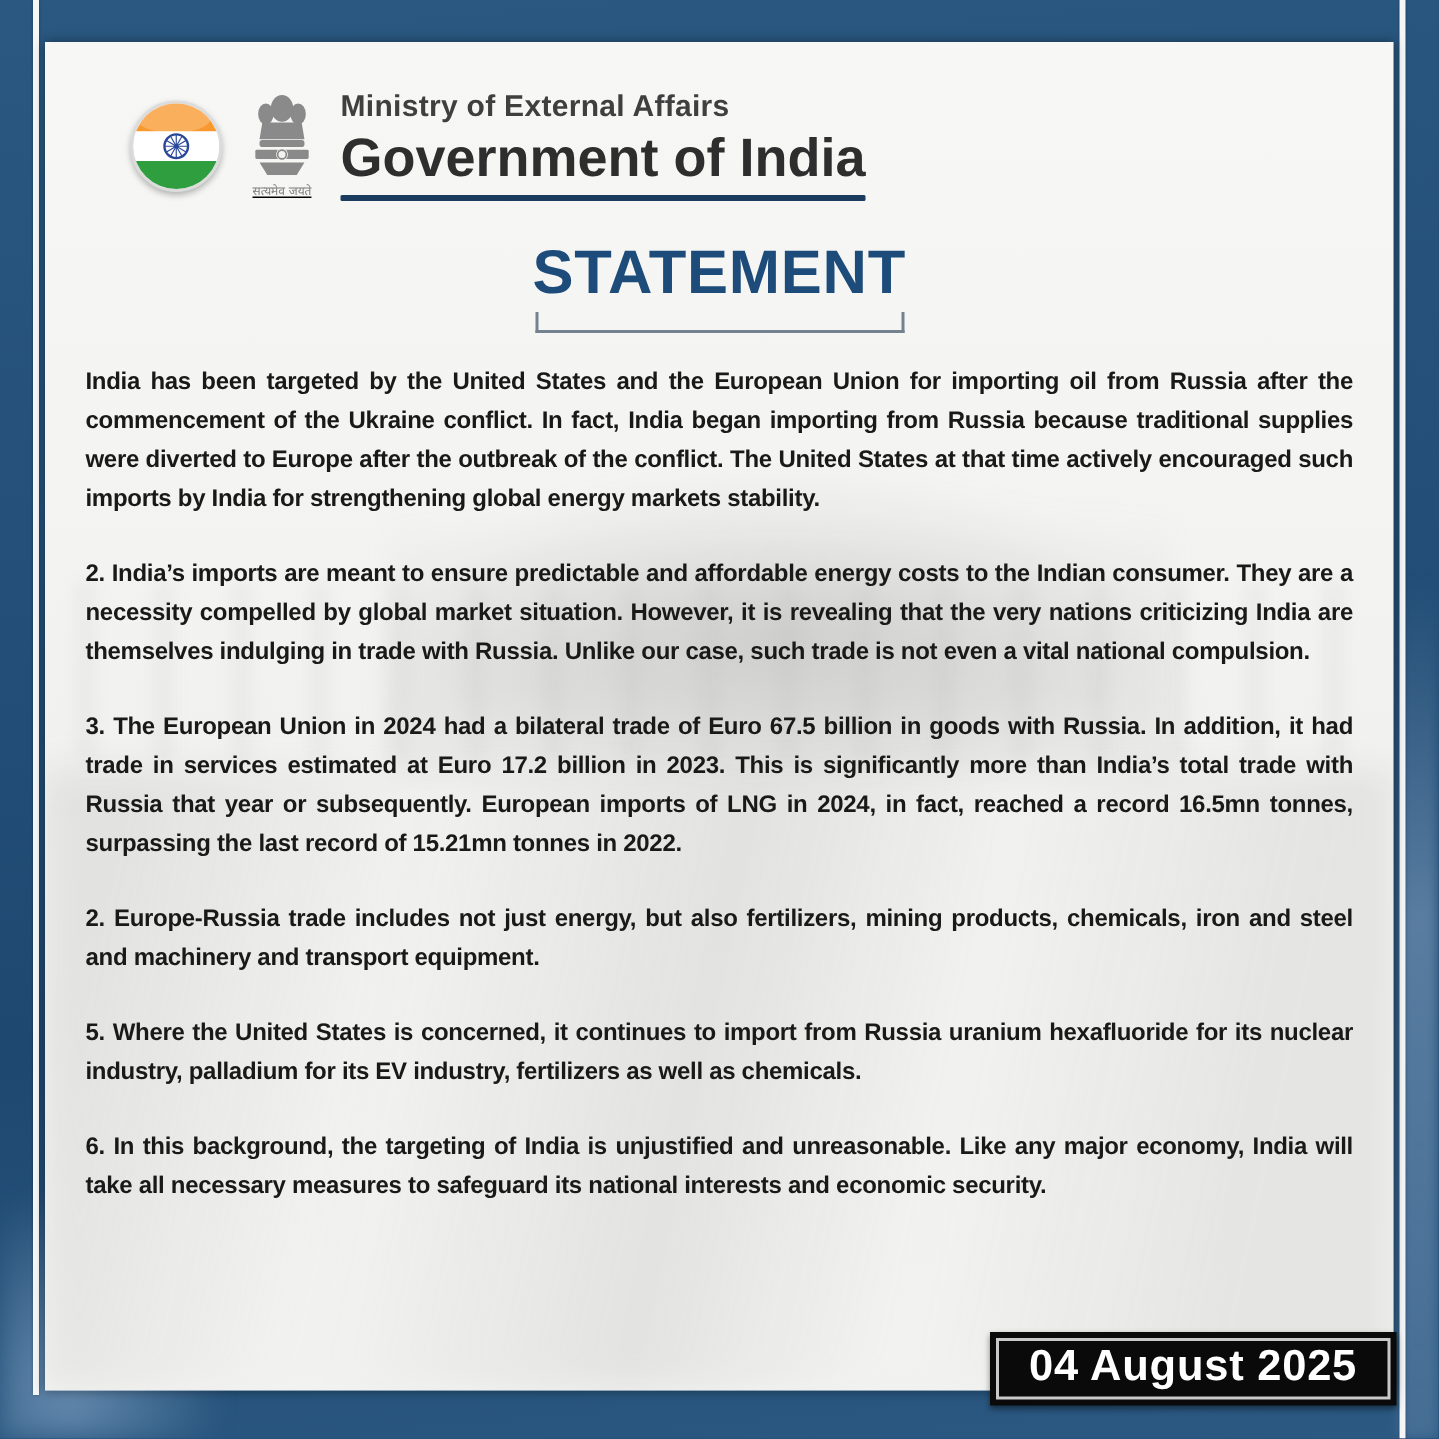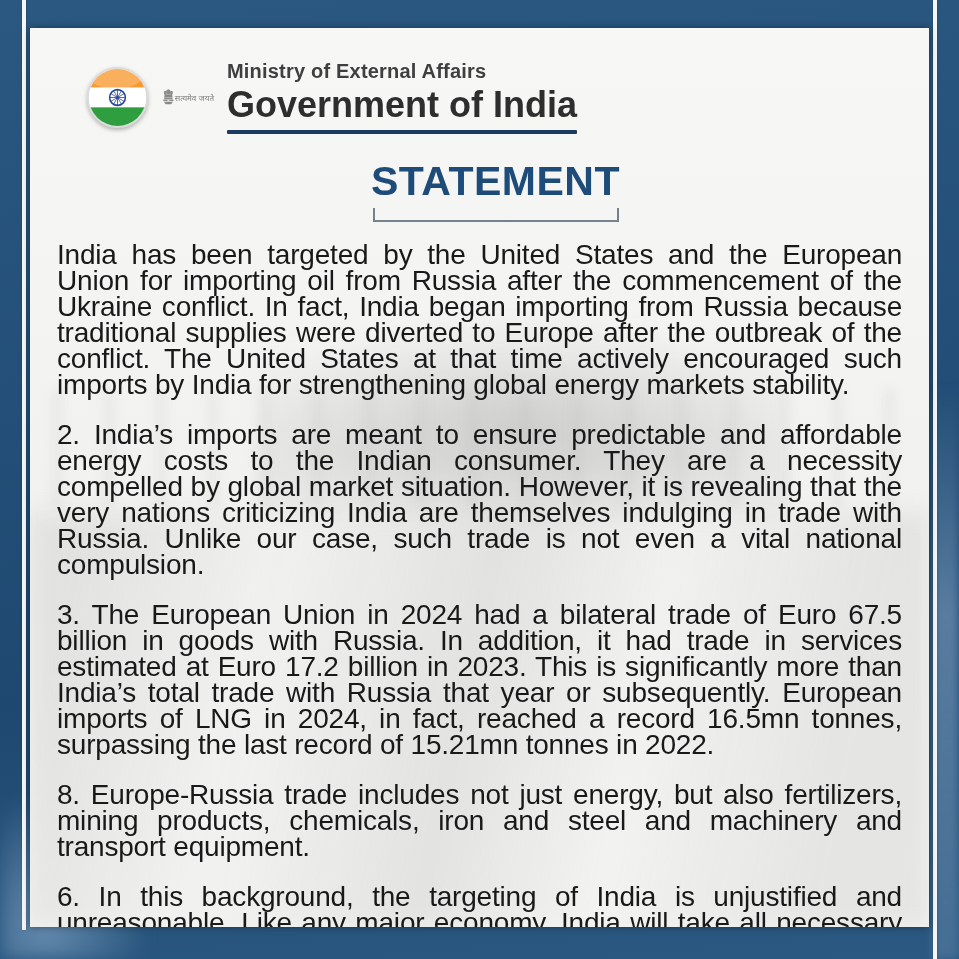--- a/index.html
+++ b/index.html
@@ -55,44 +55,44 @@
       rgba(178,178,178,.24) 48%,rgba(240,240,240,.08) 66%,
       rgba(182,182,182,.22) 88%);
     filter:blur(11px);
   }
 
   .header{
     position:absolute;left:56px;top:32px;
     display:flex;align-items:center;gap:13px;
   }
   .flag-badge{width:63px;height:63px;filter:drop-shadow(0 2px 2px rgba(0,0,0,.28));}
-  .emblem{display:flex;flex-direction:row;align-items:center;width:52px;}
+  .emblem{display:flex;flex-direction:column;align-items:center;width:52px;text-decoration:underline;}
   .emblem svg{width:46px;height:58px;}
   .emblem-motto{font-size:8px;color:#7d7d7d;margin-top:1px;white-space:nowrap;
     font-family:"DejaVu Sans",sans-serif;}
   .header-text{display:flex;flex-direction:column;justify-content:space-between;}
   .ministry-line{font-size:20px;font-weight:bold;color:#3f3f3f;letter-spacing:.2px;}
   .govt-line{font-size:36px;font-weight:bold;color:#2e2e2e;margin-top:1px;}
   .header-underline{height:4px;background:#1b3c5f;margin-top:4px;width:100%;border-radius:1px;}
 
-  .title-wrap{position:absolute;left:0;top:130px;width:100%;text-align:center;padding-left:16px;}
+  .title-wrap{position:absolute;left:0;top:130px;width:100%;text-align:center;}
   .title-text{
     margin:0;font-size:41px;font-weight:800;color:#1d4b7a;
     font-stretch:condensed;letter-spacing:.5px;
     font-family:"Liberation Sans","DejaVu Sans",sans-serif;
   }
   .title-bracket{
     width:242px;height:12px;margin:3px auto 0;
     border:2px solid #74828f;border-top:none;
   }
 
   .content{position:absolute;left:27px;top:214px;width:845px;}
   .content p{
     margin:0 0 24px;
-    font-size:28px;line-height:26px;font-weight:normal;color:#191919;
+    font-size:16px;line-height:26px;font-weight:bold;color:#191919;
     text-align:justify;letter-spacing:-0.2px;
     font-stretch:condensed;
     font-family:"Liberation Sans","DejaVu Sans",sans-serif;
   }
 
   .date-box{
     position:absolute;left:660px;top:888px;
     background:#0a0a0a;padding:4px;
     box-shadow:0 2px 4px rgba(0,0,0,.45);
   }
@@ -176,19 +176,25 @@
 
     <div class="title-wrap">
       <h1 class="title-text">STATEMENT</h1>
       <div class="title-bracket"></div>
     </div>
 
     <div class="content">
       <p>India has been targeted by the United States and the European Union for importing oil from Russia after the commencement of the Ukraine conflict. In fact, India began importing from Russia because traditional supplies were diverted to Europe after the outbreak of the conflict. The United States at that time actively encouraged such imports by India for strengthening global energy markets stability.</p>
       <p>2. India’s imports are meant to ensure predictable and affordable energy costs to the Indian consumer. They are a necessity compelled by global market situation. However, it is revealing that the very nations criticizing India are themselves indulging in trade with Russia. Unlike our case, such trade is not even a vital national compulsion.</p>
       <p>3.  The European Union in 2024 had a bilateral trade of Euro 67.5 billion in goods with Russia. In addition, it had trade in services estimated at Euro 17.2 billion in 2023. This is significantly more than India’s total trade with Russia that year or subsequently. European imports of LNG in 2024, in fact, reached a record 16.5mn tonnes, surpassing the last record of 15.21mn tonnes in 2022.</p>
-      <p>8.  Europe-Russia trade includes not just energy, but also fertilizers, mining products, chemicals, iron and steel and machinery and transport equipment.</p>
+      <p>2.  Europe-Russia trade includes not just energy, but also fertilizers, mining products, chemicals, iron and steel and machinery and transport equipment.</p>
+      <p>5. Where the United States is concerned, it continues to import from Russia uranium hexafluoride for its nuclear industry, palladium for its EV industry, fertilizers as well as chemicals.</p>
       <p>6. In this background, the targeting of India is unjustified and unreasonable. Like any major economy, India will take all necessary measures to safeguard its national interests and economic security.</p>
     </div>
   </div>
 
+  <div class="date-box">
+    <div class="date-inner">
+      <span class="date-text">04 August 2025</span>
+    </div>
+  </div>
 
 </div>
 
 </body></html>

